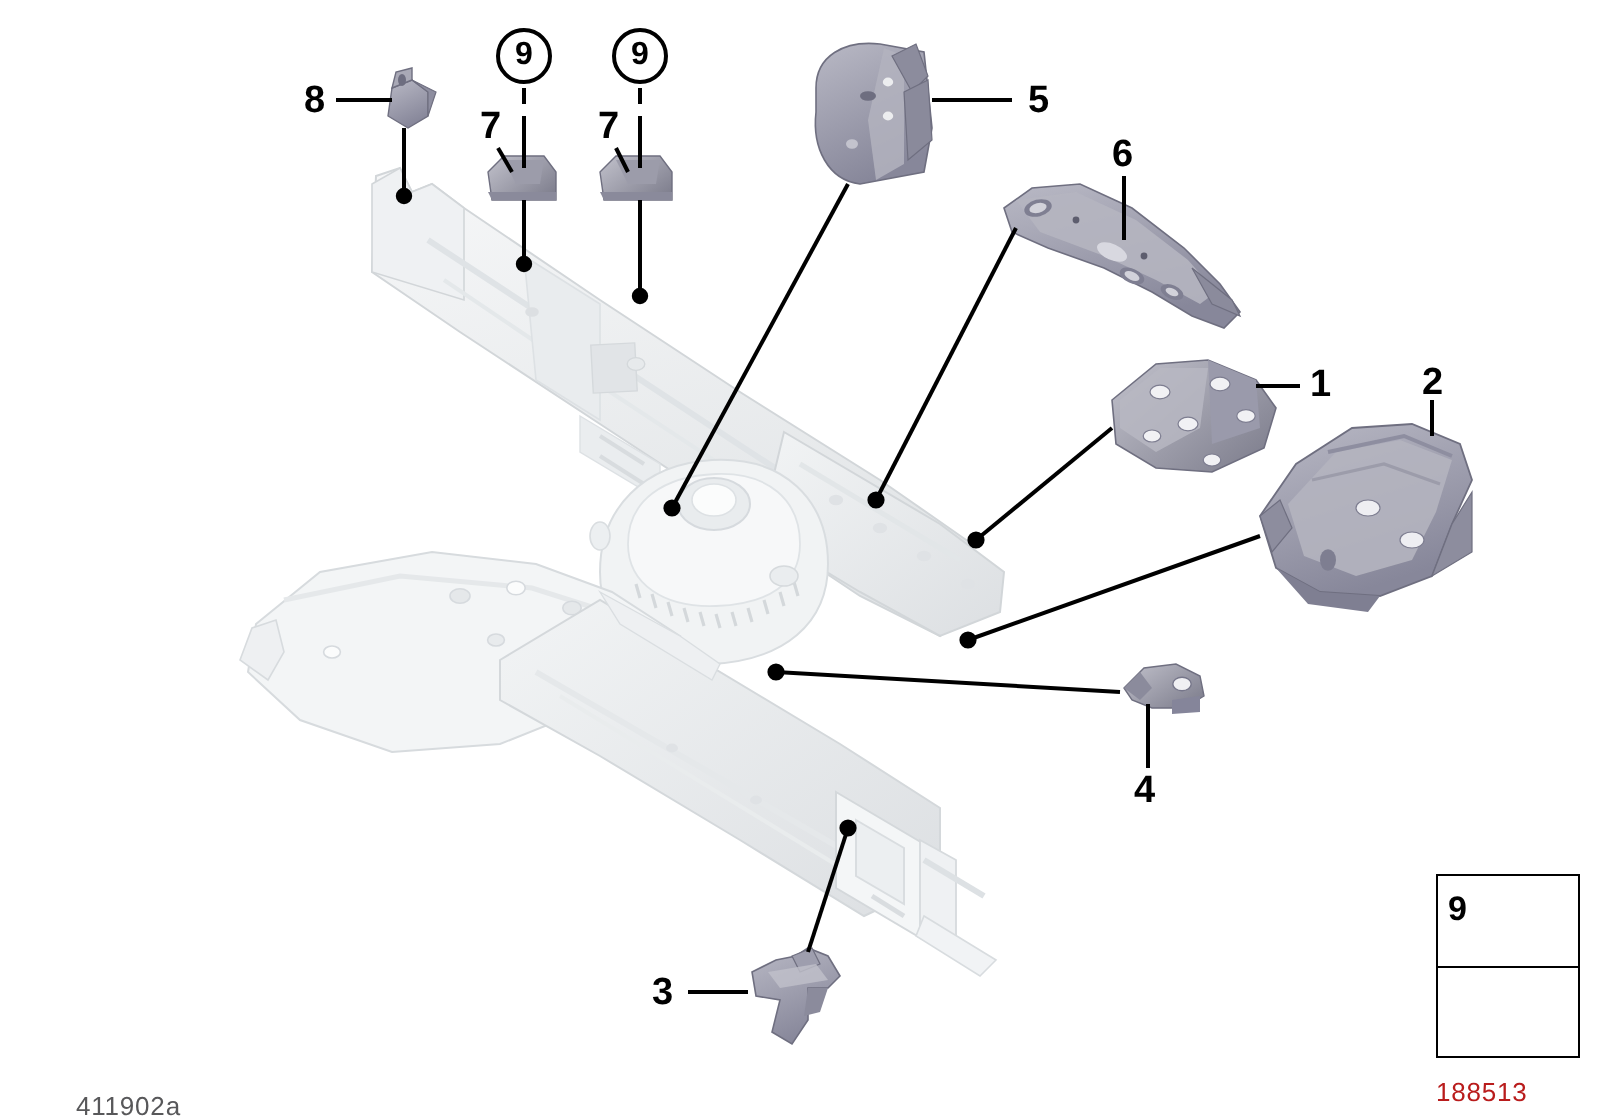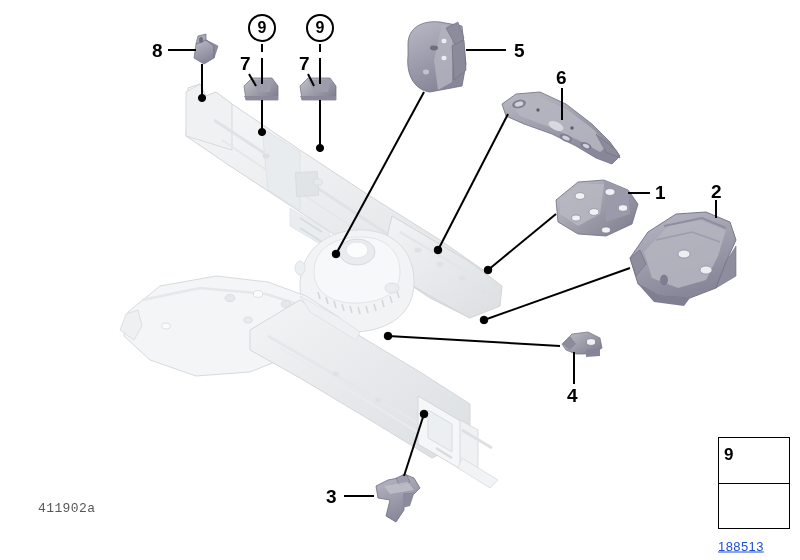--- a/index.html
+++ b/index.html
@@ -8,22 +8,22 @@
     font-family:"Liberation Sans","DejaVu Sans",sans-serif;
     background:#ffffff;
   }
   #stage{position:absolute;inset:0;width:800px;height:560px;}
   #art{position:absolute;left:0;top:0;width:800px;height:560px;}
 
   .corner-label{
     position:absolute;font-size:13px;color:#58585a;letter-spacing:.4px;
     font-family:"Liberation Sans","DejaVu Sans",sans-serif;
   }
-  #diagram-number{left:38px;top:508px;transform:translateY(-50%);font-family:Liberation Mono, monospace;}
-  #drawing-number{left:718px;top:546px;transform:translateY(-50%);font-size:13px;color:#1d4ed8;text-decoration:underline;}
+  #diagram-number{left:38px;top:553px;transform:translateY(-50%);}
+  #drawing-number{left:718px;top:546px;transform:translateY(-50%);font-size:13px;color:#b91c1c;}
 
   
   #legend{
     position:absolute;left:718px;top:437px;width:72px;height:92px;
   }
   .legend-cell{
     position:absolute;left:0;width:72px;border:1.6px solid #000;box-sizing:border-box;background:#fff;
   }
   #legend-screw-cell{top:0;height:48px;}
   #legend-arrow-cell{top:46px;height:46px;}

